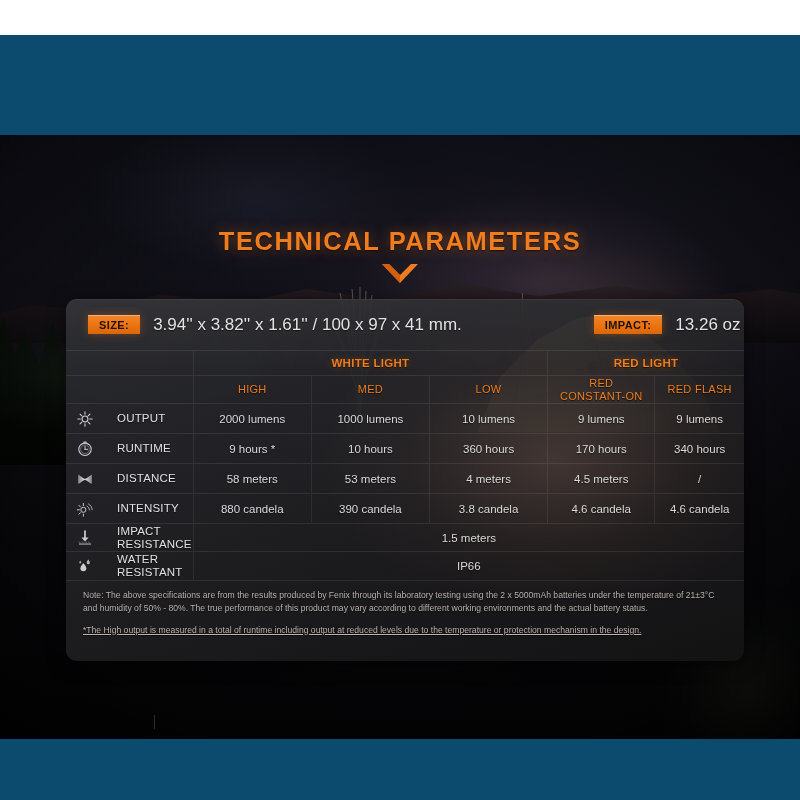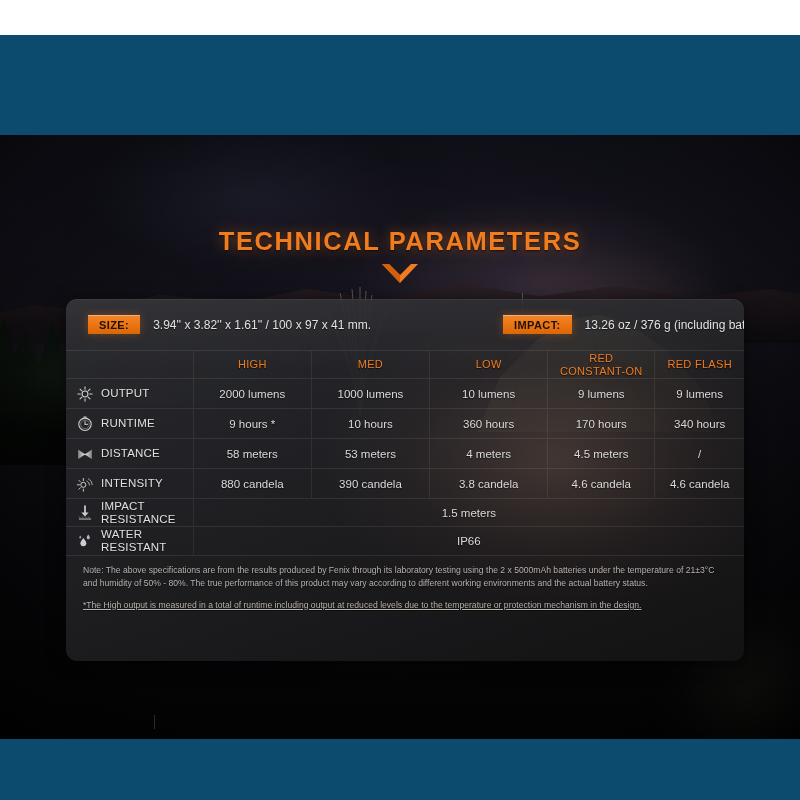--- a/index.html
+++ b/index.html
@@ -187,21 +187,21 @@
     height: 19px; padding: 0 11px;
     border-radius: 0;
     background: linear-gradient(180deg, #f2862a 0%, #ec7513 52%, #d96607 100%);
     color: #1c1208;
     font-size: 11px; font-weight: bold; letter-spacing: .4px;
     box-shadow: 0 0 8px rgba(236,117,19,.35), inset 0 1px 0 rgba(255,255,255,.35);
     white-space: nowrap;
   }
   .sw-val {
     margin-left: 13px;
-    font-size: 12px; color: #e2e2e2; white-space: nowrap;
+    font-size: 17px; color: #e2e2e2; white-space: nowrap;
     text-shadow: 0 1px 1px rgba(0,0,0,.6);
   }
 
   
   table.spec {
     width: 678px; border-collapse: collapse; table-layout: fixed;
     position: relative;
   }
   table.spec col.c-label { width: 127px; }
   table.spec col.c-d     { width: 118px; }
@@ -227,21 +227,21 @@
   tr.mode-row th { height: 28px; }
   .mode {
     color: #ef7c1f; font-size: 11px; letter-spacing: .3px;
     line-height: 1.05;
     text-shadow: 0 1px 1px rgba(0,0,0,.7);
   }
   tr.data-row td { height: 30px; }
   tr.note-row td { height: 28px; }
 
   .lbl {
-    display: flex; align-items: center; gap: 7px;
+    display: flex; align-items: center; gap: 23px;
     padding-left: 10px; text-align: left;
     font-size: 11.5px; color: #e0e0e0; letter-spacing: .2px;
     line-height: 1.12;
   }
   .lbl .ico { width: 18px; height: 18px; flex: 0 0 18px; opacity: .92; }
   .lbl .txt { white-space: pre-line; }
 
   
   .footnote {
     position: relative;
@@ -331,20 +331,29 @@
       <colgroup>
         <col class="c-label">
           <col class="c-d">
           <col class="c-d">
           <col class="c-d">
           <col class="c-e">
           <col class="c-f">
       </colgroup>
 
       <tbody>
+          <tr class="group-row">
+        <th></th>
+        <th class="vline" colspan="3">
+          <span class="grp">WHITE LIGHT</span>
+        </th>
+        <th class="vline" colspan="2">
+          <span class="grp">RED LIGHT</span>
+        </th>
+      </tr>
 
       <tr class="mode-row">
         <th></th>
         <th class="vline">
           <span class="mode">HIGH</span></th>
         <th class="vline">
           <span class="mode">MED</span></th>
         <th class="vline">
           <span class="mode">LOW</span></th>
         <th class="vline">

